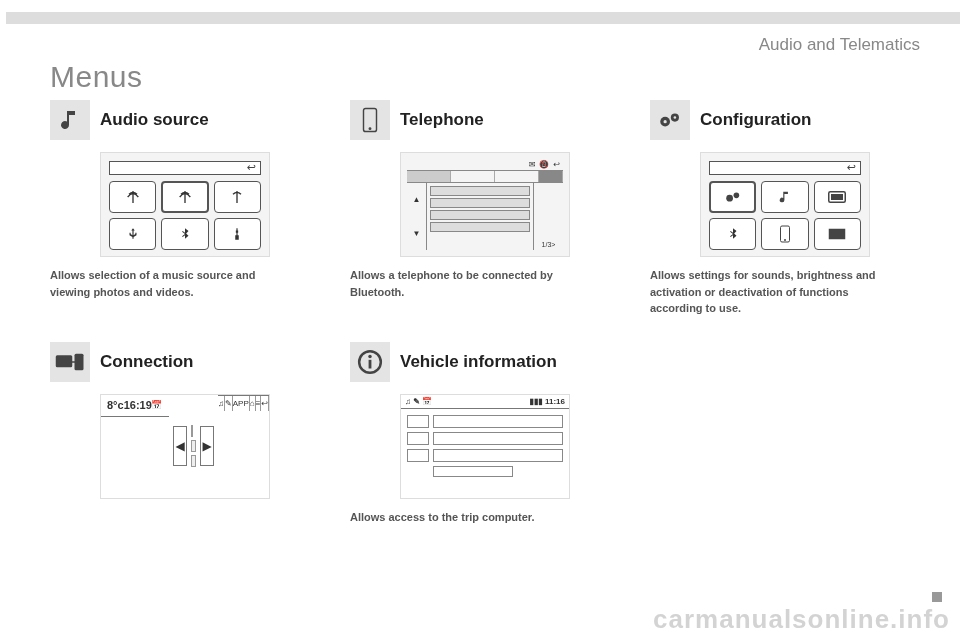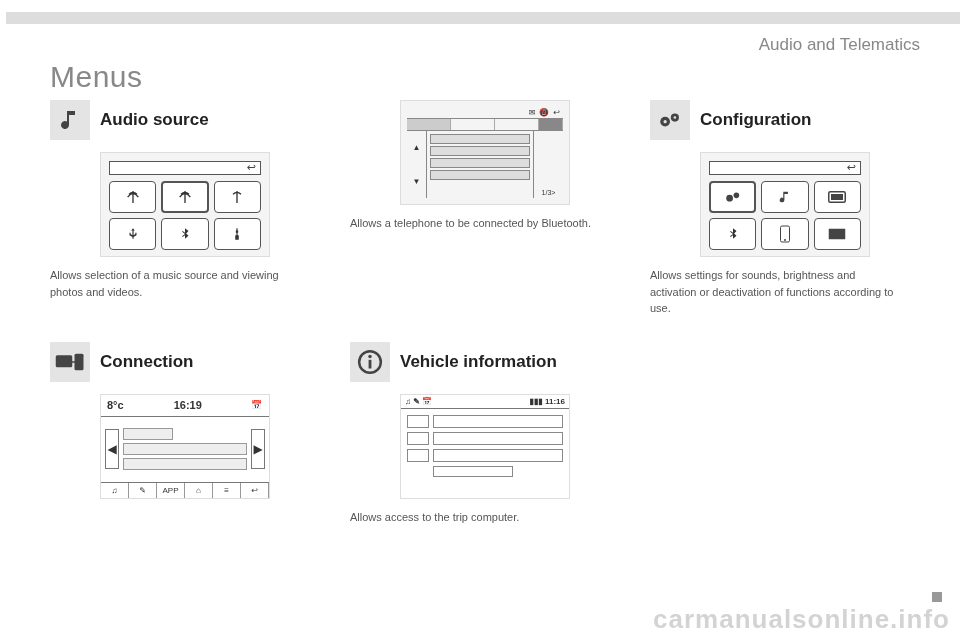--- a/index.html
+++ b/index.html
@@ -76,20 +76,21 @@
       background: #f4f4f4;
       border: 1px solid #ddd;
       position: relative;
     }
     .desc {
       font-size: 11px;
       color: #555;
       line-height: 1.5;
       margin-left: 0;
       max-width: 245px;
+      font-weight: bold;
     }
     .watermark {
       position: absolute;
       bottom: 5px;
       right: 10px;
       font-size: 26px;
       color: rgba(80,80,80,0.25);
       font-weight: bold;
       letter-spacing: 1px;
     }
@@ -119,21 +120,21 @@
     .ss-tel .row { height:10px; border:1px solid #888; background:#ddd;}
     .ss-tel .pager { width:30px; font-size:7px; display:flex; align-items:flex-end; justify-content:center; padding-bottom:2px; border-left:1px solid #888;}
 
     .ss-config { padding: 8px; }
     .ss-config .ss-bar { height: 14px; border: 1px solid #555; margin-bottom: 6px; position: relative; background:#fff;}
     .ss-config .ss-bar::after { content:"↩"; position:absolute; right:4px; top:-1px; font-size:11px; color:#444;}
     .ss-config .ss-grid { display: grid; grid-template-columns: repeat(3, 1fr); gap: 5px; }
     .ss-config .tile { height: 32px; border: 1px solid #555; border-radius: 4px; background:#fff; display:flex; align-items:center; justify-content:center; font-size:14px; }
     .ss-config .tile.sel { border-width:2px; }
 
-    .ss-conn { display:flex; flex-direction:column; background:#fff; }
+    .ss-conn { display:flex; flex-direction:row; background:#fff; }
     .ss-conn .ctop { height:22px; border-bottom:1px solid #777; display:flex; justify-content:space-between; align-items:center; padding:0 6px; font-size:11px; font-weight:bold; }
     .ss-conn .cmid { flex:1; display:flex; align-items:center; padding:0 4px; gap:4px;}
     .ss-conn .arrow { width:14px; height:40px; border:1px solid #777; display:flex; align-items:center; justify-content:center; font-size:12px;}
     .ss-conn .rows { flex:1; display:flex; flex-direction:column; gap:3px;}
     .ss-conn .crow { height:12px; border:1px solid #999; background:#eee;}
     .ss-conn .cbot { height:16px; border-top:1px solid #777; display:flex; font-size:8px;}
     .ss-conn .cbot span { flex:1; border-right:1px solid #999; display:flex; align-items:center; justify-content:center;}
 
     .ss-veh { display:flex; flex-direction:column; background:#fff; }
     .ss-veh .vtop { height:14px; border-bottom:1px solid #777; display:flex; justify-content:space-between; align-items:center; padding:0 4px; font-size:8px; font-weight:bold;}
@@ -195,20 +196,29 @@
             <svg width="14" height="18" viewBox="0 0 24 24">
               <path fill="#333" d="M11 2h2v4h1v4h-1v4h2v8h-6v-8h2v-4h-1V6h1V2z"></path>
             </svg>
           </div>
       </div>
     </div>
     <div class="desc">Allows selection of a music source and viewing photos and videos.</div>
   </div>
 
   <div class="menu-item">
+    <div class="menu-header">
+      <div class="icon-box">
+        <svg width="18" height="26" viewBox="0 0 24 36">
+            <rect x="3" y="2" width="18" height="32" rx="3" fill="none" stroke="#444" stroke-width="2"></rect>
+            <circle cx="12" cy="30" r="2" fill="#444"></circle>
+          </svg>
+      </div>
+      <div class="menu-title">Telephone</div>
+    </div>
     <div class="screenshot ss-tel">
       <div class="topbar">
         <span>✉</span>
         <span>📵</span>
         <span>↩</span>
       </div>
       <div class="tabs">
         <div class="tab" style="background:#ccc"></div>
         <div class="tab"></div>
         <div class="tab"></div>

